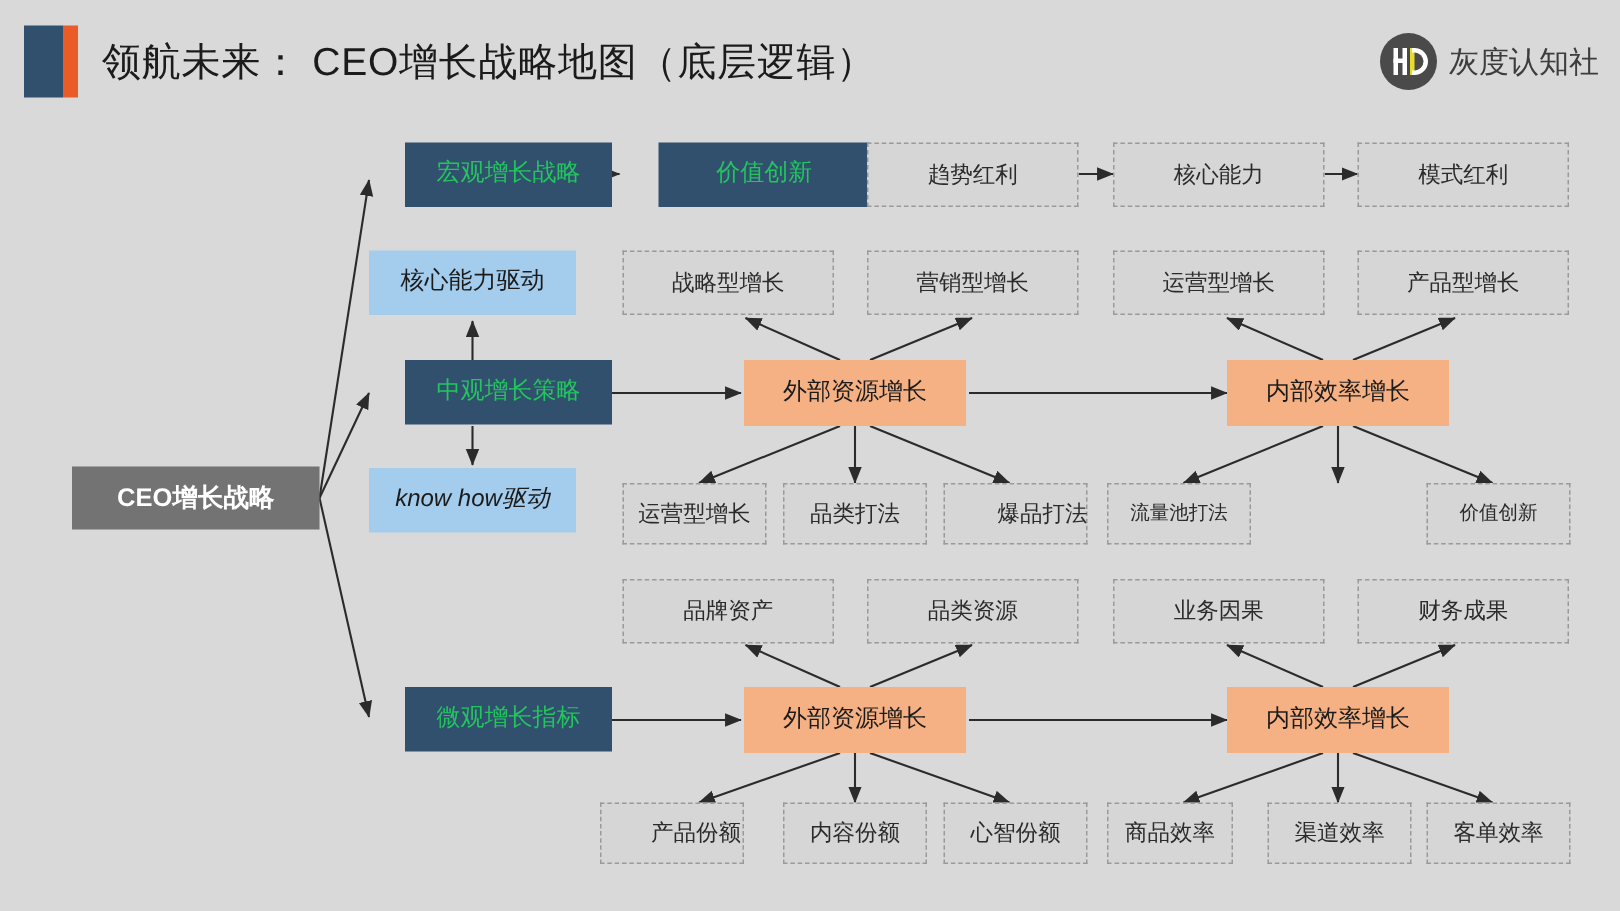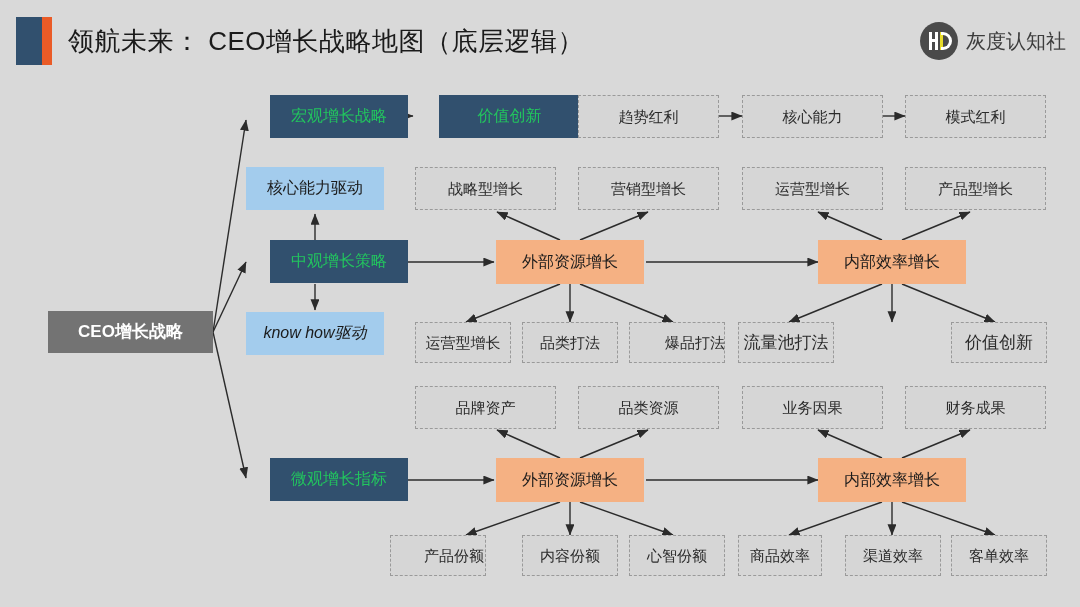--- a/index.html
+++ b/index.html
@@ -131,21 +131,21 @@
     color: #1b1b1b;
     font-size: 16px;
   }
   .n-dash {
     background: #d6d6d6;
     color: #2b2b2b;
     font-size: 15px;
     border: 1px dashed #9a9a9a;
     text-align: right;
   }
-  .n-dash.sm { font-size: 17px; }
+  .n-dash.sm { font-size: 13px; }
 </style>
 </head>
 <body>
 
 <div id="header">
   <div class="accent-navy"></div>
   <div class="accent-orange"></div>
   <div id="page-title">领航未来： CEO增长战略地图（底层逻辑）</div>
   <div id="brand">
     <div id="brand-mark">
@@ -302,21 +302,21 @@
     <span>财务成果</span>
   </div>
 
   <div class="node n-orange" style="left:496px; top:458px; width:148px; height:44px;">
     <span>外部资源增长</span>
   </div>
   <div class="node n-orange" style="left:818px; top:458px; width:148px; height:44px;">
     <span>内部效率增长</span>
   </div>
 
-  <div class="node n-dash" style="left:390px; top:535px; width:96px; height:41px;padding-left:32px;">
+  <div class="node n-dash" style="left:400px; top:535px; width:96px; height:41px;padding-left:32px;">
     <span>产品份额</span>
   </div>
   <div class="node n-dash" style="left:522px; top:535px; width:96px; height:41px;">
     <span>内容份额</span>
   </div>
   <div class="node n-dash" style="left:629px; top:535px; width:96px; height:41px;">
     <span>心智份额</span>
   </div>
 
   <div class="node n-dash" style="left:738px; top:535px; width:84px; height:41px;">

